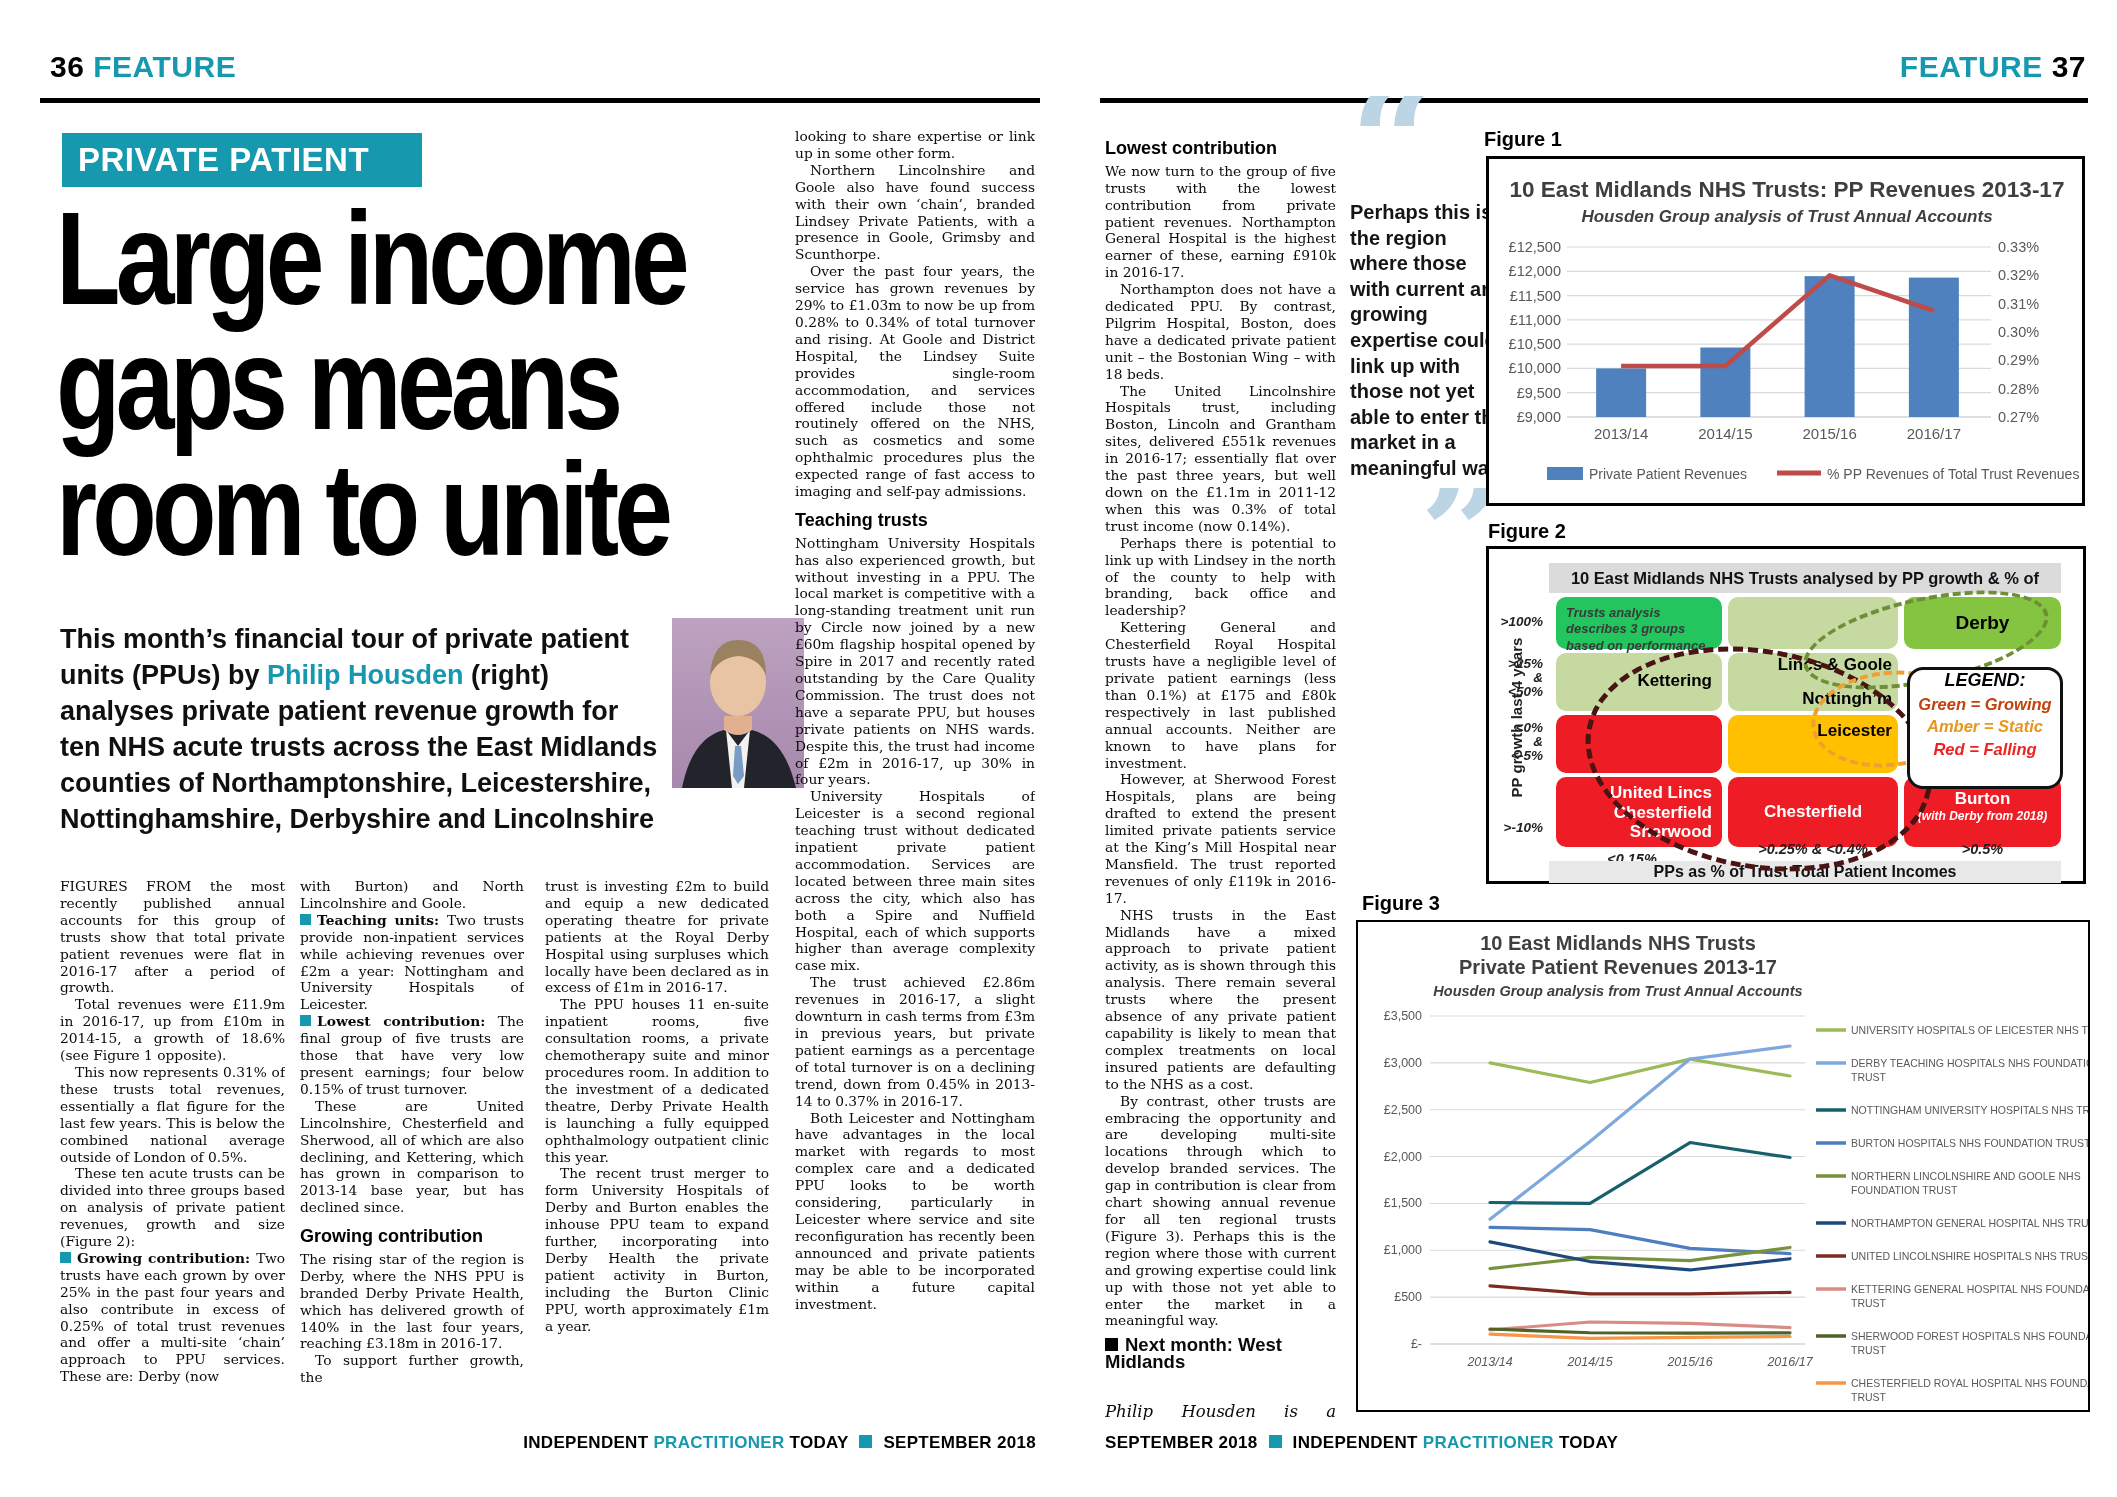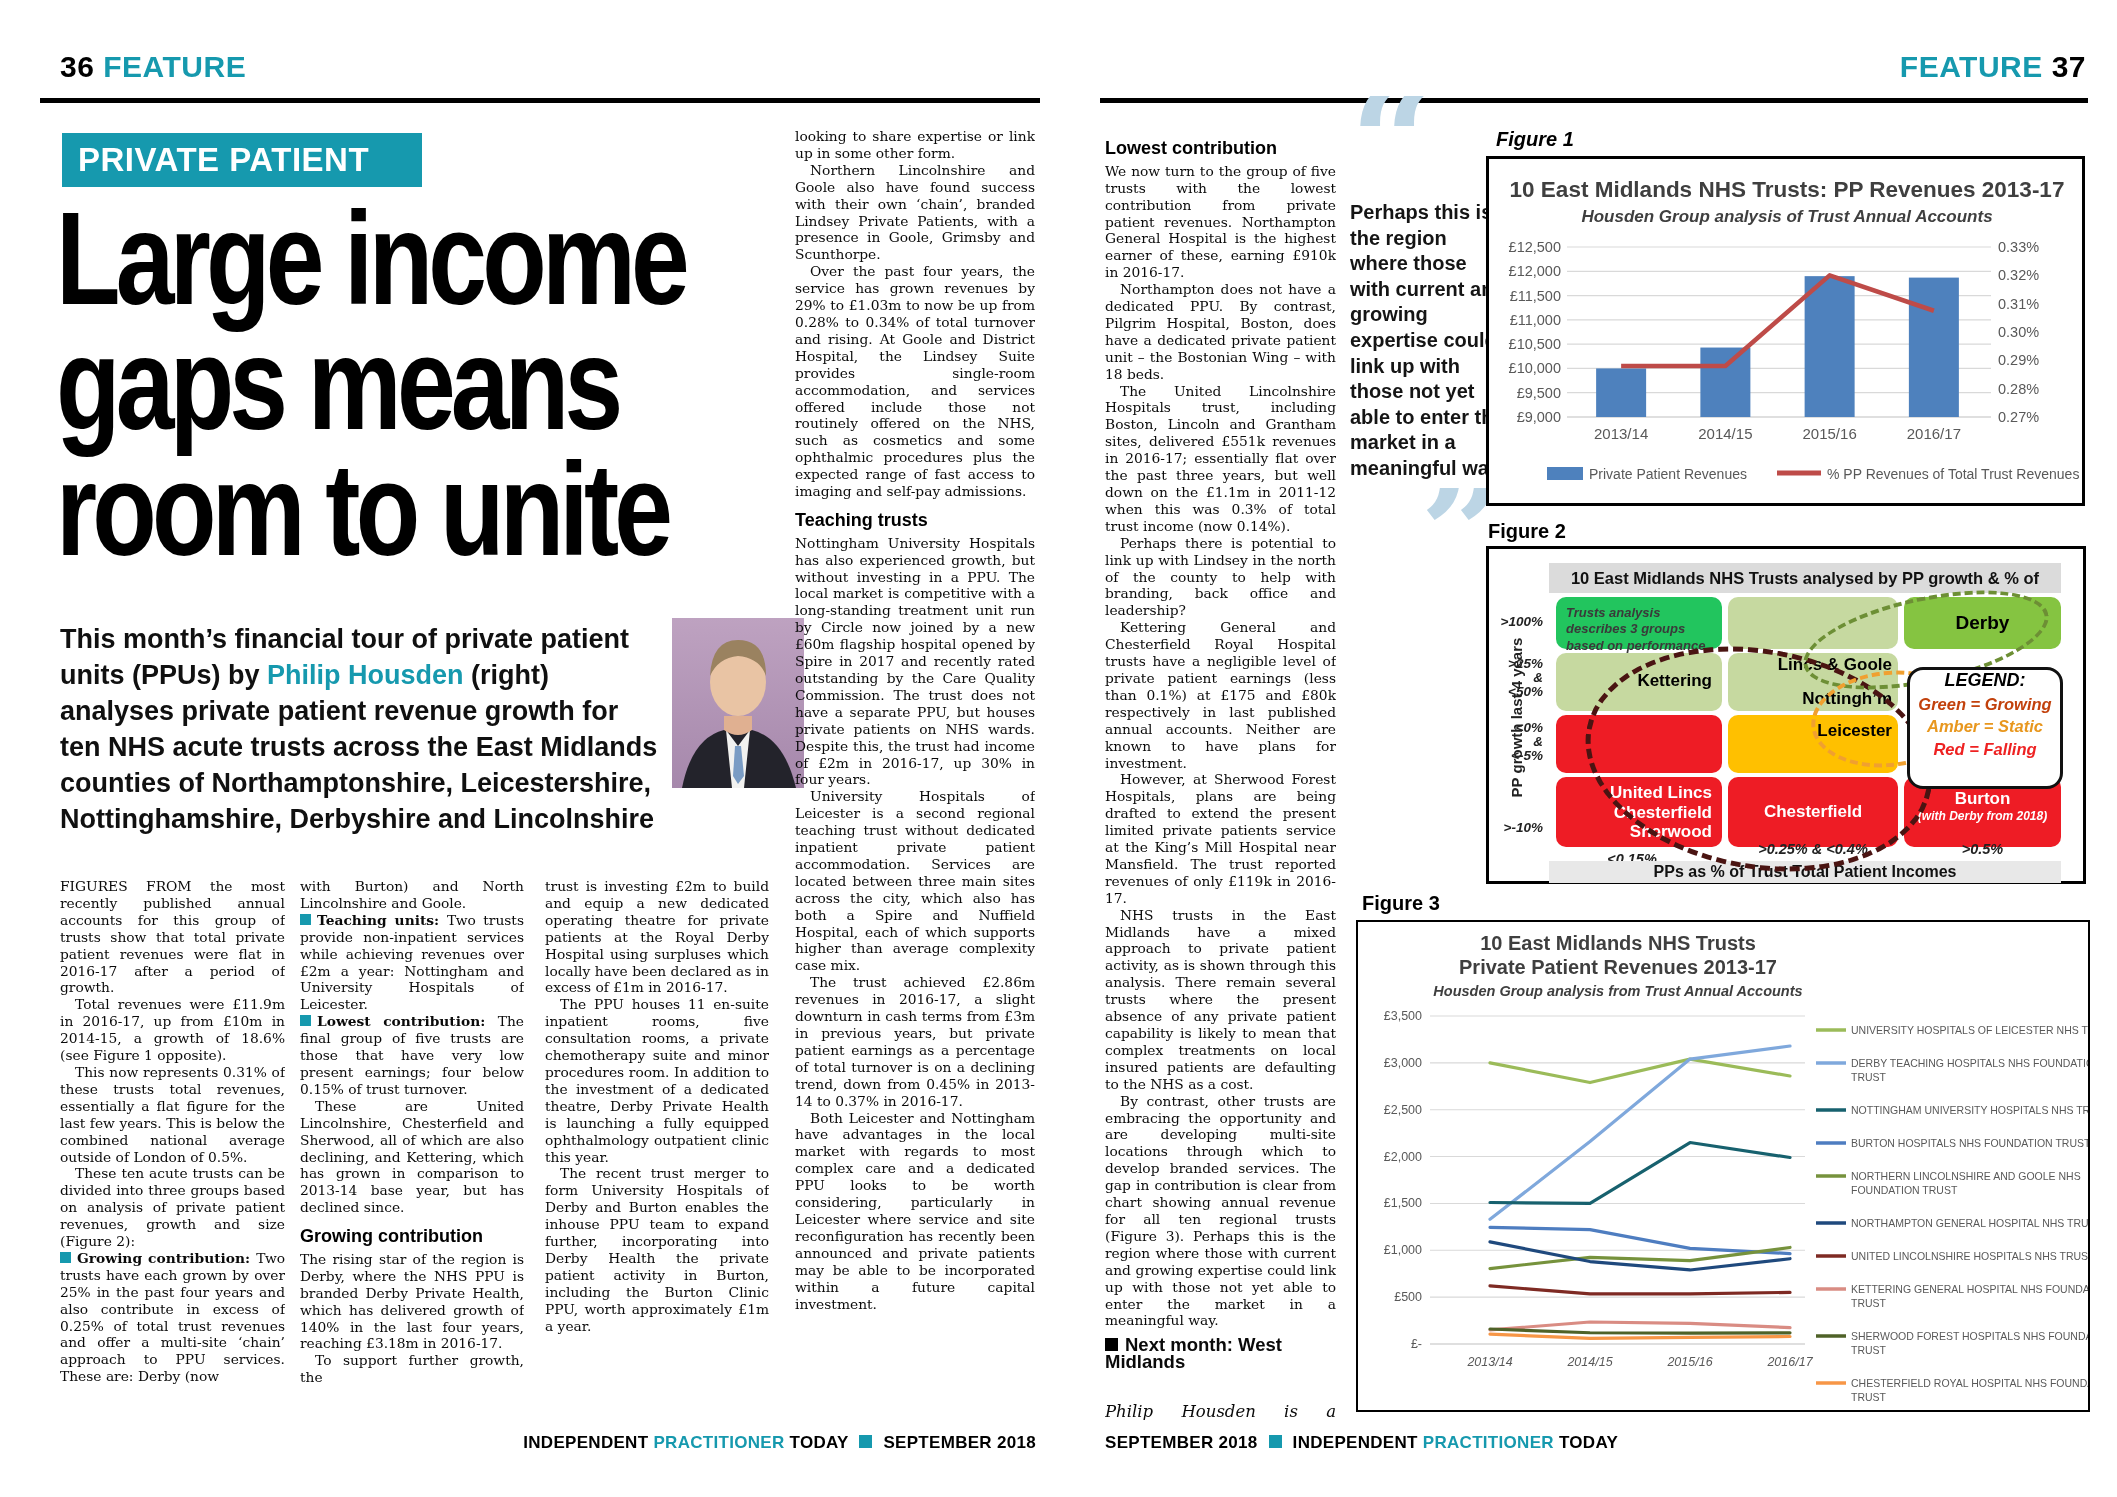--- a/index.html
+++ b/index.html
@@ -5,21 +5,21 @@
   * { box-sizing: border-box; margin: 0; padding: 0; }
   html,body { background:#ffffff; }
   body { width:2117px; height:1497px; position:relative; font-family:"Liberation Sans", sans-serif; color:#000; }
   .sheet { position:absolute; inset:0; background:#fff; }
   .page { position:absolute; top:0; height:1497px; }
   .page.left  { left:40px;  width:1000px; }
   .page.right { left:1100px; width:988px; }
 
   
   .folio { position:absolute; top:50px; font-size:30px; font-weight:bold; letter-spacing:0.5px; }
-  .folio.fl { left:20px; }
+  .folio.fl { left:10px; }
   .folio.fr { right:2px; text-align:right; }
   .folio .num { color:#000; }
   .folio .sec { color:#1699AE; }
   .toprule { position:absolute; top:98px; left:0; right:0; height:5px; background:#000; }
 
   
   .kicker { position:absolute; left:22px; top:133px; width:360px; height:54px; background:#1699AE;
             color:#fff; font-weight:bold; font-size:33px; line-height:54px; padding-left:16px; letter-spacing:0.5px; }
 
   
@@ -63,21 +63,21 @@
 
   
   .pullquote { position:absolute; left:250px; top:96px; width:156px; }
   .pq-open, .pq-close { font-family:"DejaVu Serif", serif; font-weight:bold; color:#BCD5E5;
                         font-size:150px; line-height:0.6; height:92px; overflow:hidden; }
   .pq-close { text-align:right; margin-top:6px; }
   .pq-text { font-weight:bold; font-size:20px; line-height:1.28; color:#151515; margin-top:12px; }
 
   
   .figlabel { position:absolute; font-weight:bold; font-size:20px; color:#000; }
-  .flab1 { left:396px; top:128px;font-style:italic; }
+  .flab1 { left:384px; top:128px; }
   .flab2 { left:388px; top:520px; }
   .flab3 { left:262px; top:892px; }
   .figbox { position:absolute; background:#fff; border:3px solid #000; }
   .fb1 { left:386px; top:156px; width:599px; height:350px; }
   .fb2 { left:386px; top:546px; width:600px; height:338px; border-width:3px; }
   .fb3 { left:256px; top:920px; width:734px; height:492px; border-width:2px; }
 
   
   .f2strip { position:absolute; left:60px; top:14px; width:512px; height:30px; background:#DBDBDB;
              font-weight:bold; font-size:16.5px; line-height:30px; text-align:center; color:#111; }

